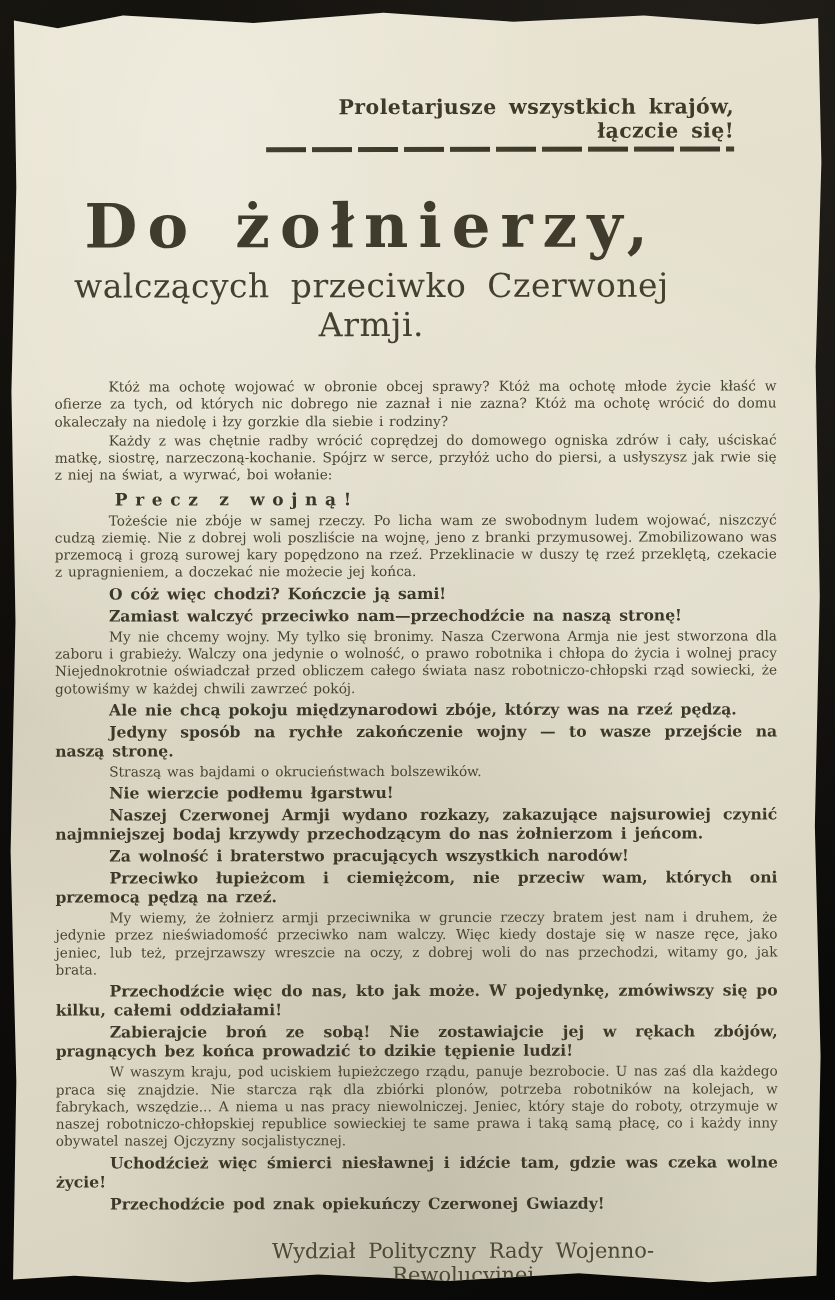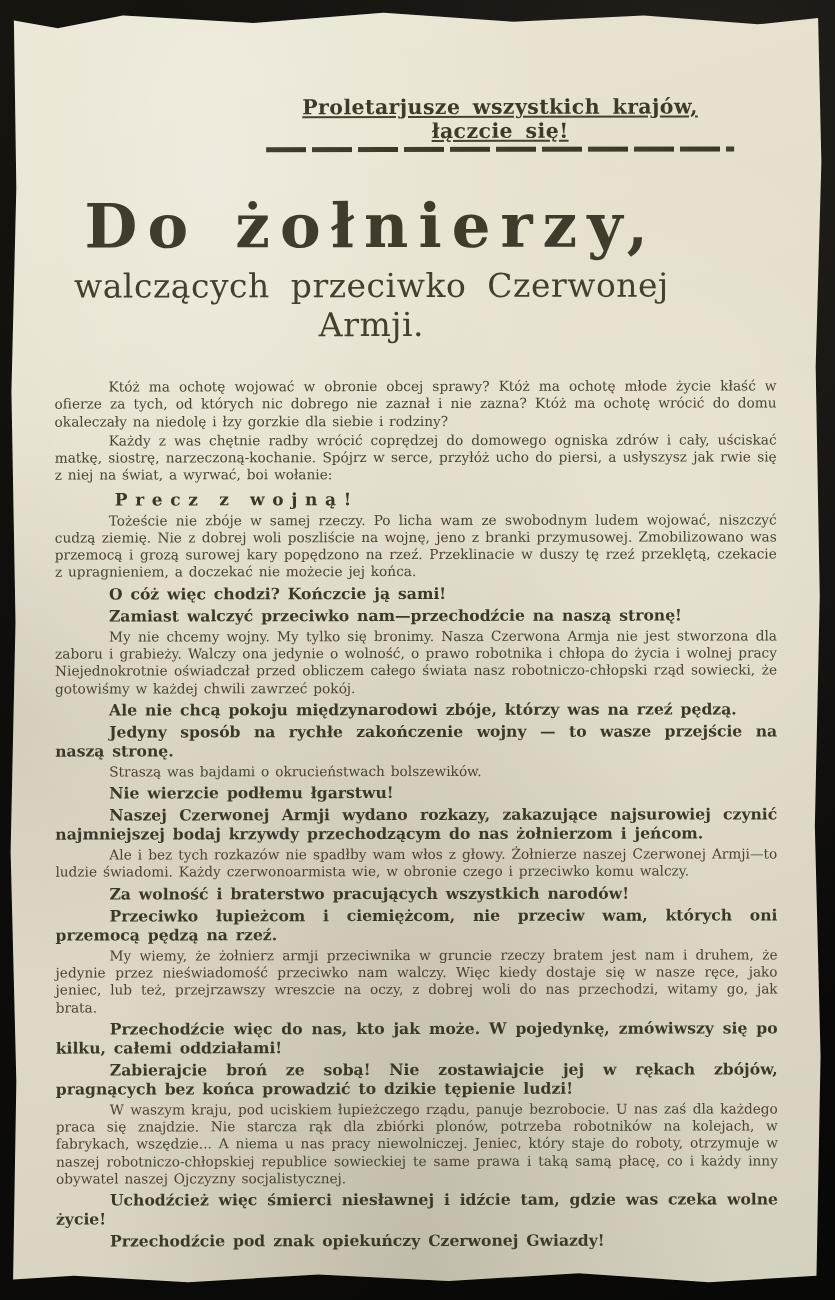--- a/index.html
+++ b/index.html
@@ -31,21 +31,21 @@
 
   .content {
     position: relative;
     width: 100%; height: 100%;
     padding: 86px 40px 0 40px;
     color: #45412f;
     transform: rotate(-0.1deg);
   }
 
   
-  .slogan-wrap { margin-left: 218px; width: 468px; text-align: center; text-decoration: underline; }
+  .slogan-wrap { margin-left: 218px; width: 468px; text-align: right; }
   .slogan {
     font-size: 20.5px; font-weight: bold; letter-spacing: 0.4px;
     word-spacing: 5px; color: #3e3a2a;
   }
   .slogan-rule {
     height: 5px; margin-top: 4px;
     background: repeating-linear-gradient(90deg, #43402f 0px, #3a372a 40px, transparent 40px, transparent 46px);
   }
 
   
@@ -102,21 +102,20 @@
         <p class="shout">Precz z wojną!</p>
         <p class="n">Tożeście nie zbóje w samej rzeczy. Po licha wam ze swobodnym ludem wojować, niszczyć cudzą ziemię. Nie z dobrej woli poszliście na wojnę, jeno z branki przymusowej. Zmobilizowano was przemocą i grozą surowej kary popędzono na rzeź. Przeklinacie w duszy tę rzeź przeklętą, czekacie z upragnieniem, a doczekać nie możecie jej końca.</p>
         <p class="e">O cóż więc chodzi? Kończcie ją sami!</p>
         <p class="e">Zamiast walczyć przeciwko nam—przechodźcie na naszą stronę!</p>
         <p class="n">My nie chcemy wojny. My tylko się bronimy. Nasza Czerwona Armja nie jest stworzona dla zaboru i grabieży. Walczy ona jedynie o wolność, o prawo robotnika i chłopa do życia i wolnej pracy Niejednokrotnie oświadczał przed obliczem całego świata nasz robotniczo-chłopski rząd sowiecki, że gotowiśmy w każdej chwili zawrzeć pokój.</p>
         <p class="e">Ale nie chcą pokoju międzynarodowi zbóje, którzy was na rzeź pędzą.</p>
         <p class="e">Jedyny sposób na rychłe zakończenie wojny — to wasze przejście na naszą stronę.</p>
         <p class="n">Straszą was bajdami o okrucieństwach bolszewików.</p>
         <p class="e">Nie wierzcie podłemu łgarstwu!</p>
         <p class="e">Naszej Czerwonej Armji wydano rozkazy, zakazujące najsurowiej czynić najmniejszej bodaj krzywdy przechodzącym do nas żołnierzom i jeńcom.</p>
-        <p class="n">Ale i bez tych rozkazów nie spadłby wam włos z głowy. Żołnierze naszej Czerwonej Armji—to ludzie świadomi. Każdy czerwonoarmista wie, w obronie czego i przeciwko komu walczy.</p>
         <p class="e">Za wolność i braterstwo pracujących wszystkich narodów!</p>
         <p class="e">Przeciwko łupieżcom i ciemiężcom, nie przeciw wam, których oni przemocą pędzą na rzeź.</p>
         <p class="n">My wiemy, że żołnierz armji przeciwnika w gruncie rzeczy bratem jest nam i druhem, że jedynie przez nieświadomość przeciwko nam walczy. Więc kiedy dostaje się w nasze ręce, jako jeniec, lub też, przejrzawszy wreszcie na oczy, z dobrej woli do nas przechodzi, witamy go, jak brata.</p>
         <p class="e">Przechodźcie więc do nas, kto jak może. W pojedynkę, zmówiwszy się po kilku, całemi oddziałami!</p>
         <p class="e">Zabierajcie broń ze sobą! Nie zostawiajcie jej w rękach zbójów, pragnących bez końca prowadzić to dzikie tępienie ludzi!</p>
         <p class="n">W waszym kraju, pod uciskiem łupieżczego rządu, panuje bezrobocie. U nas zaś dla każdego praca się znajdzie. Nie starcza rąk dla zbiórki plonów, potrzeba robotników na kolejach, w fabrykach, wszędzie... A niema u nas pracy niewolniczej. Jeniec, który staje do roboty, otrzymuje w naszej robotniczo-chłopskiej republice sowieckiej te same prawa i taką samą płacę, co i każdy inny obywatel naszej Ojczyzny socjalistycznej.</p>
         <p class="e">Uchodźcież więc śmierci niesławnej i idźcie tam, gdzie was czeka wolne życie!</p>
         <p class="e">Przechodźcie pod znak opiekuńczy Czerwonej Gwiazdy!</p>
       </div>
 

